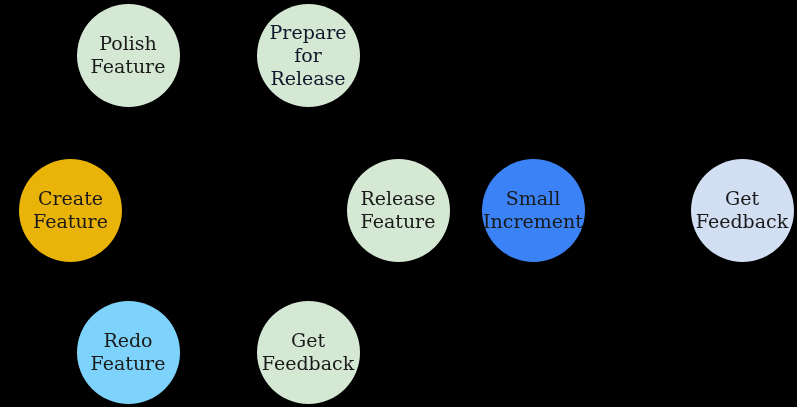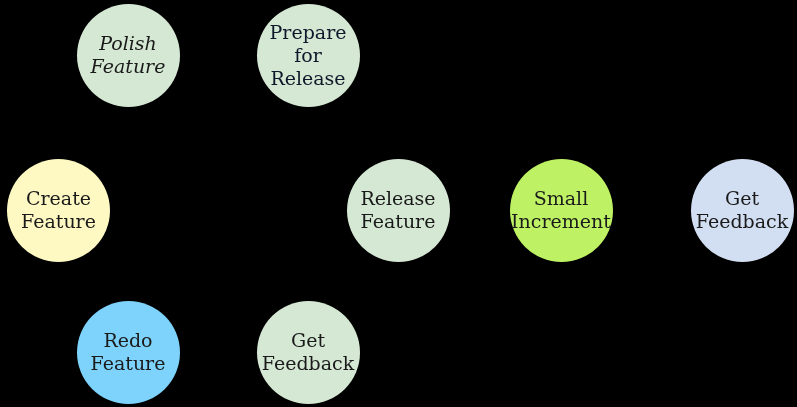--- a/index.html
+++ b/index.html
@@ -32,37 +32,37 @@
     display: block;
     text-align: center;
   }
 </style>
 </head>
 <body>
 
 <div id="canvas" class="canvas" style="background: rgb(0, 0, 0);">
 
 <div class="node" style="width: 103px; height: 103px; left: 76.5px; top: 3.5px; background: rgb(213, 232, 212);">
-      <span class="node-label" style="color: rgb(26, 26, 26); font-style: italic;">Polish
+      <span class="node-label" style="color: rgb(26, 26, 26);">Polish
 Feature</span>
     </div>
     <div class="node" style="width: 103px; height: 103px; left: 256.5px; top: 3.5px; background: rgb(213, 232, 212);">
       <span class="node-label" style="color: #0f172a;">Prepare
 for
 Release</span>
     </div>
-    <div class="node" style="width: 103px; height: 103px; left: 7px; top: 158.5px; background: #fef9c3;">
+    <div class="node" style="width: 103px; height: 103px; left: 19px; top: 158.5px; background: #eab308;">
       <span class="node-label" style="color: rgb(26, 26, 26);">Create
 Feature</span>
     </div>
     <div class="node" style="width: 103px; height: 103px; left: 346.5px; top: 158.5px; background: rgb(213, 232, 212);">
       <span class="node-label" style="color: rgb(26, 26, 26);">Release
 Feature</span>
     </div>
-    <div class="node" style="width: 103px; height: 103px; left: 481.5px; top: 158.5px; background: #bef264; margin-left: 28px;">
+    <div class="node" style="width: 103px; height: 103px; left: 481.5px; top: 158.5px; background: #3b82f6;">
       <span class="node-label" style="color: rgb(26, 26, 26);">Small
 Increment</span>
     </div>
     <div class="node" style="width: 103px; height: 103px; left: 690.5px; top: 158.5px; background: rgb(210, 222, 242);">
       <span class="node-label" style="color: rgb(26, 26, 26);">Get
 Feedback</span>
     </div>
     <div class="node" style="width: 103px; height: 103px; left: 76.5px; top: 300.5px; background: #7dd3fc;">
       <span class="node-label" style="color: rgb(26, 26, 26);">Redo
 Feature</span>

